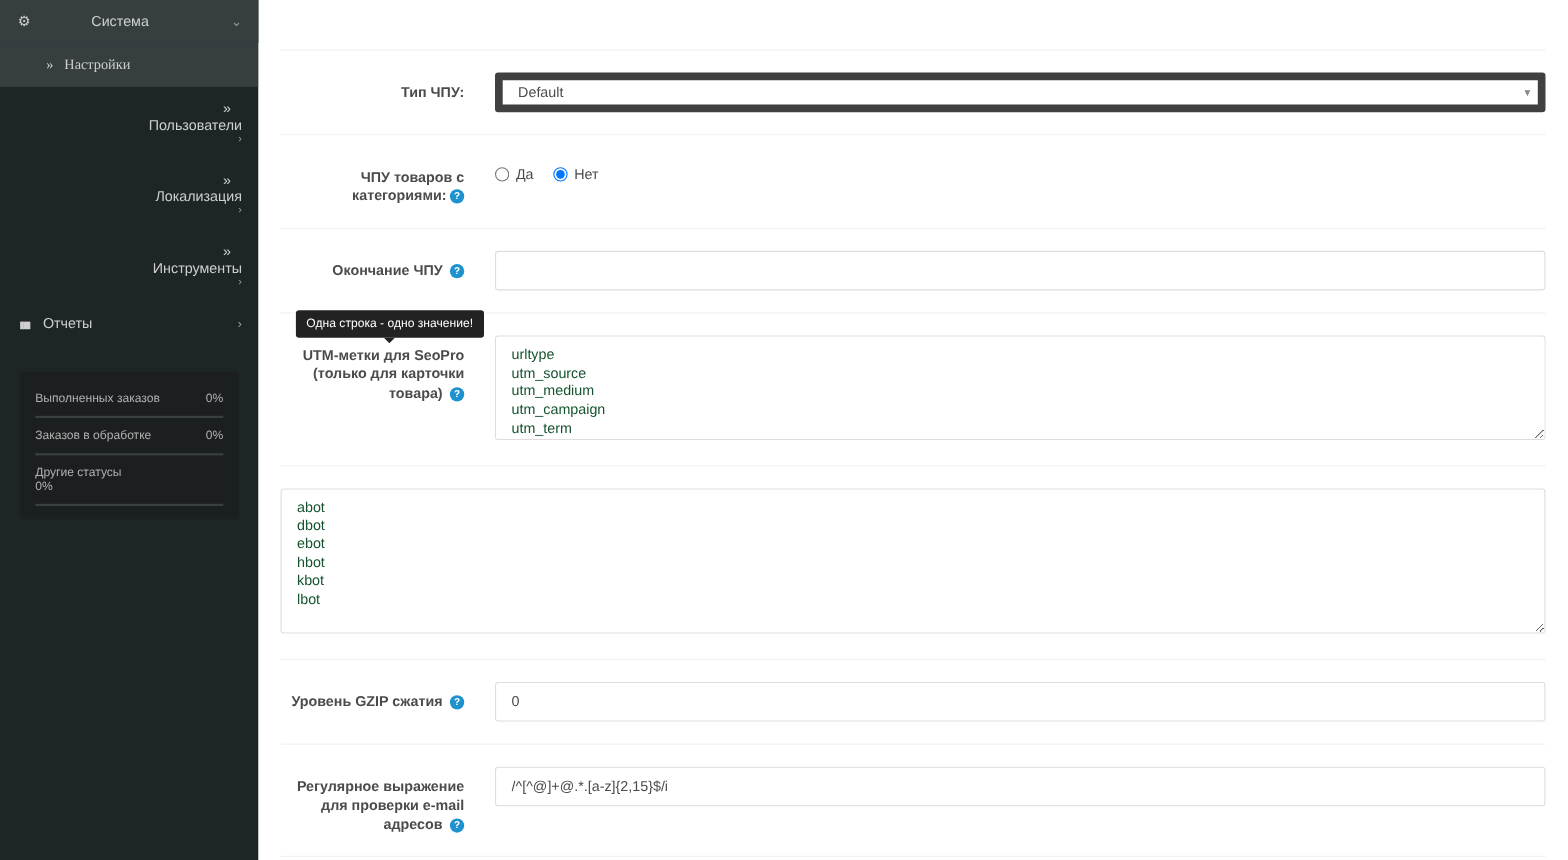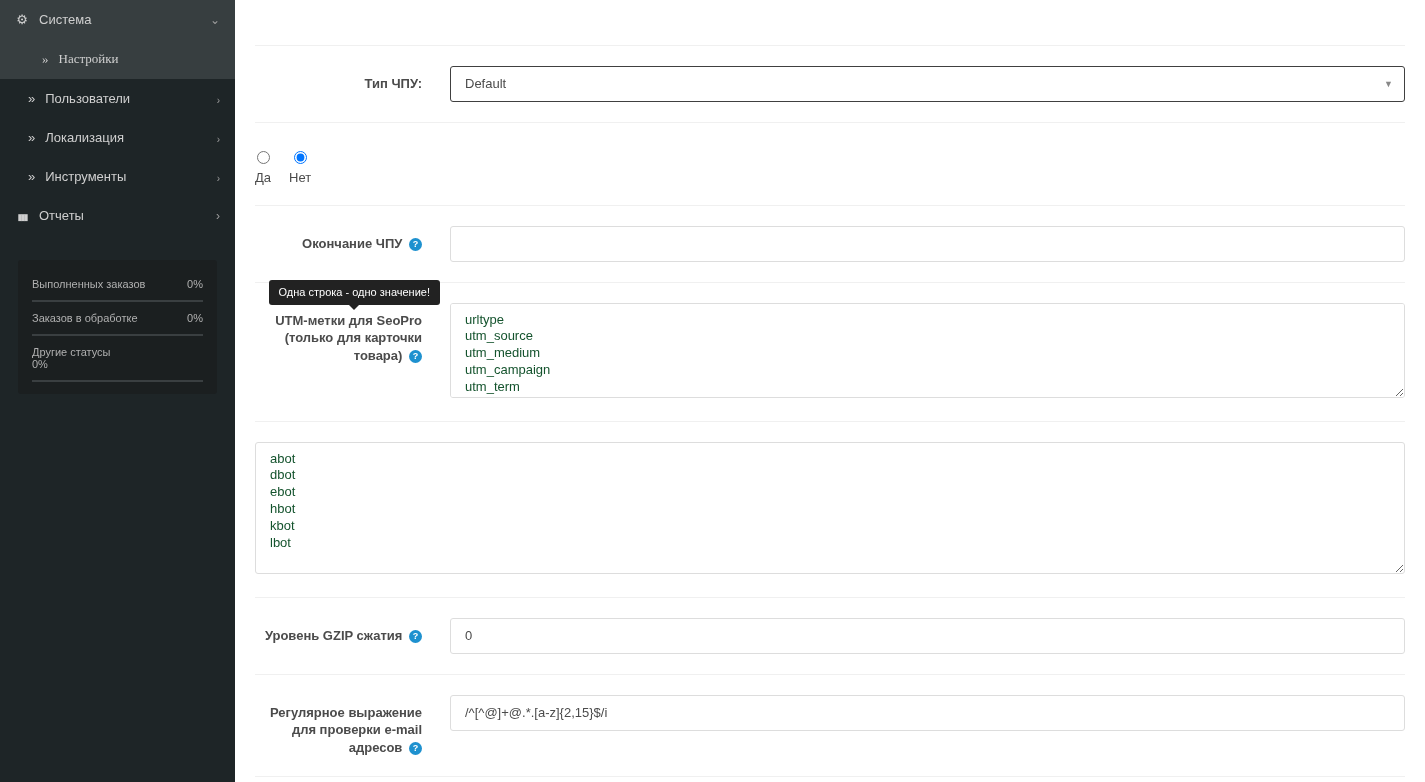--- a/index.html
+++ b/index.html
@@ -1,45 +1,45 @@
 <!DOCTYPE html>
 <html><head>
 <meta charset="utf-8">
 <style>
 * { box-sizing: border-box; margin: 0; padding: 0; }
 body { font-family: -apple-system, BlinkMacSystemFont, "Segoe UI", Arial, sans-serif; font-size: 13px; background: #fff; color: #4b4b4b; }
 .page { display: flex; min-height: 782px; }
 .sidebar { width: 235px; background: #1e2527; color: #cfcfcf; flex-shrink: 0; }
 .menu-item { display: flex; align-items: center; padding: 12px 15px; cursor: pointer; font-size: 13px; color: #cfcfcf; position: relative; }
-.menu-item.active { background: #373e40; }
+.menu-item.active { background: #373e40; gap: 44px; }
 .menu-item .chev { margin-left: auto; font-size: 12px; color: #9c9c9c; }
 .menu-item .ico { margin-right: 10px; width: 14px; text-align: center; }
 .submenu-item { padding: 12px 15px 12px 42px; display: flex; align-items: center; cursor: pointer; font-size: 13px; color: #cfcfcf; background: #373e40; font-family: Liberation Serif, serif; }
 .submenu-item .ico { margin-right: 10px; font-size: 10px; }
-.sub-item { padding: 12px 15px 12px 28px; display: flex; align-items: flex-end; cursor: pointer; font-size: 13px; color: #cfcfcf; }
+.sub-item { padding: 12px 15px 12px 28px; display: flex; align-items: flex-end; cursor: pointer; font-size: 13px; color: #cfcfcf; flex-direction: column; }
 .sub-item .ico { margin-right: 10px; font-size: 10px; }
 .sub-item .chev { margin-left: auto; font-size: 10px; color: #9c9c9c; }
 .side-stats { margin: 25px 18px; background: #1b1f20; border-radius: 3px; padding: 12px 14px; }
 .stat-row { display: flex; justify-content: space-between; font-size: 11px; color: #b0b0b0; padding: 6px 0 10px 0; border-bottom: 2px solid #3a3f41; margin-bottom: 4px; }
 .stat-row:last-child { margin-bottom: 0; flex-direction: column; }
 .content { flex: 1; background: #fff; overflow: hidden; }
 .form-container { padding: 0 20px 20px 20px; }
 .form-row { display: flex; padding: 20px 0; border-bottom: 1px solid #f0f0f0; }
 .form-label { width: 195px; text-align: right; padding-right: 28px; font-size: 13px; color: #4b4b4b; font-weight: 600; padding-top: 9px; line-height: 1.35; position: relative; }
 .form-label.bold { font-weight: 700; }
 .form-control { flex: 1; }
-.select-box { width: 100%; height: 36px; border: 1px solid #404040; border-radius: 3px; padding: 0 30px 0 14px; font-size: 13px; color: #4b4b4b; background: #fff; appearance: none; position: relative; }
+.select-box { width: 100%; height: 36px; border: 7px solid #404040; border-radius: 3px; padding: 0 30px 0 14px; font-size: 13px; color: #4b4b4b; background: #fff; appearance: none; position: relative; }
 .select-wrap { position: relative; }
 .select-wrap::after { content: "▼"; position: absolute; right: 12px; top: 50%; transform: translateY(-50%); font-size: 9px; color: #888; pointer-events: none; }
 .text-input { width: 100%; height: 36px; border: 1px solid #ddd; border-radius: 3px; padding: 0 14px; font-size: 13px; color: #4b4b4b; }
 .textarea { width: 100%; border: 1px solid #ddd; border-radius: 3px; padding: 8px 14px; font-size: 13px; color: #14532d; font-family: Liberation Sans, sans-serif; resize: vertical; line-height: 1.3; }
 .textarea.h95 { height: 95px; overflow-y: scroll; }
 .textarea.h105 { height: 132px; overflow-y: scroll; }
 .radio-group { display: flex; align-items: center; gap: 18px; padding-top: 8px; }
-.radio-opt { display: flex; align-items: center; gap: 6px; font-size: 13px; color: #4b4b4b; flex-direction: column; }
+.radio-opt { display: flex; align-items: center; gap: 6px; font-size: 13px; color: #4b4b4b; }
 .radio-opt input { margin: 0; }
 .help { display: inline-block; width: 13px; height: 13px; border-radius: 50%; background: #1e91cf; color: #fff; font-size: 9px; font-weight: bold; text-align: center; line-height: 13px; vertical-align: middle; margin-left: 3px; }
 .tooltip { position: absolute; background: #222; color: #fff; font-size: 11px; padding: 5px 10px; border-radius: 3px; white-space: nowrap; bottom: calc(100% - 2px); right: 10px; font-weight: 400; }
 .tooltip::after { content: ""; position: absolute; top: 100%; left: 50%; margin-left: -5px; border: 5px solid transparent; border-top-color: #222; }
 .gear-icon::before { content: "⚙"; }
 .bar-icon { display: inline-block; width: 12px; }
 .bar-icon::before { content: "▮▮▮"; letter-spacing: -2px; font-size: 9px; }
 .dbl-chev::before { content: "»"; font-size: 13px; }
 </style>
 </head>
@@ -119,20 +119,23 @@
         <div class="form-control">
           <div class="select-wrap">
             <select class="select-box">
               <option>Default</option>
             </select>
           </div>
         </div>
       </div>
 
       <div class="form-row">
+        <div class="form-label">
+          <span>ЧПУ товаров с категориями:</span><span class="help">?</span>
+        </div>
         <div class="form-control">
           <div class="radio-group">
             <label class="radio-opt">
                 <input type="radio" name="seocat" style="">
                 <span>Да</span>
               </label>
             <label class="radio-opt">
                 <input type="radio" name="seocat" checked="" style="">
                 <span>Нет</span>
               </label>

